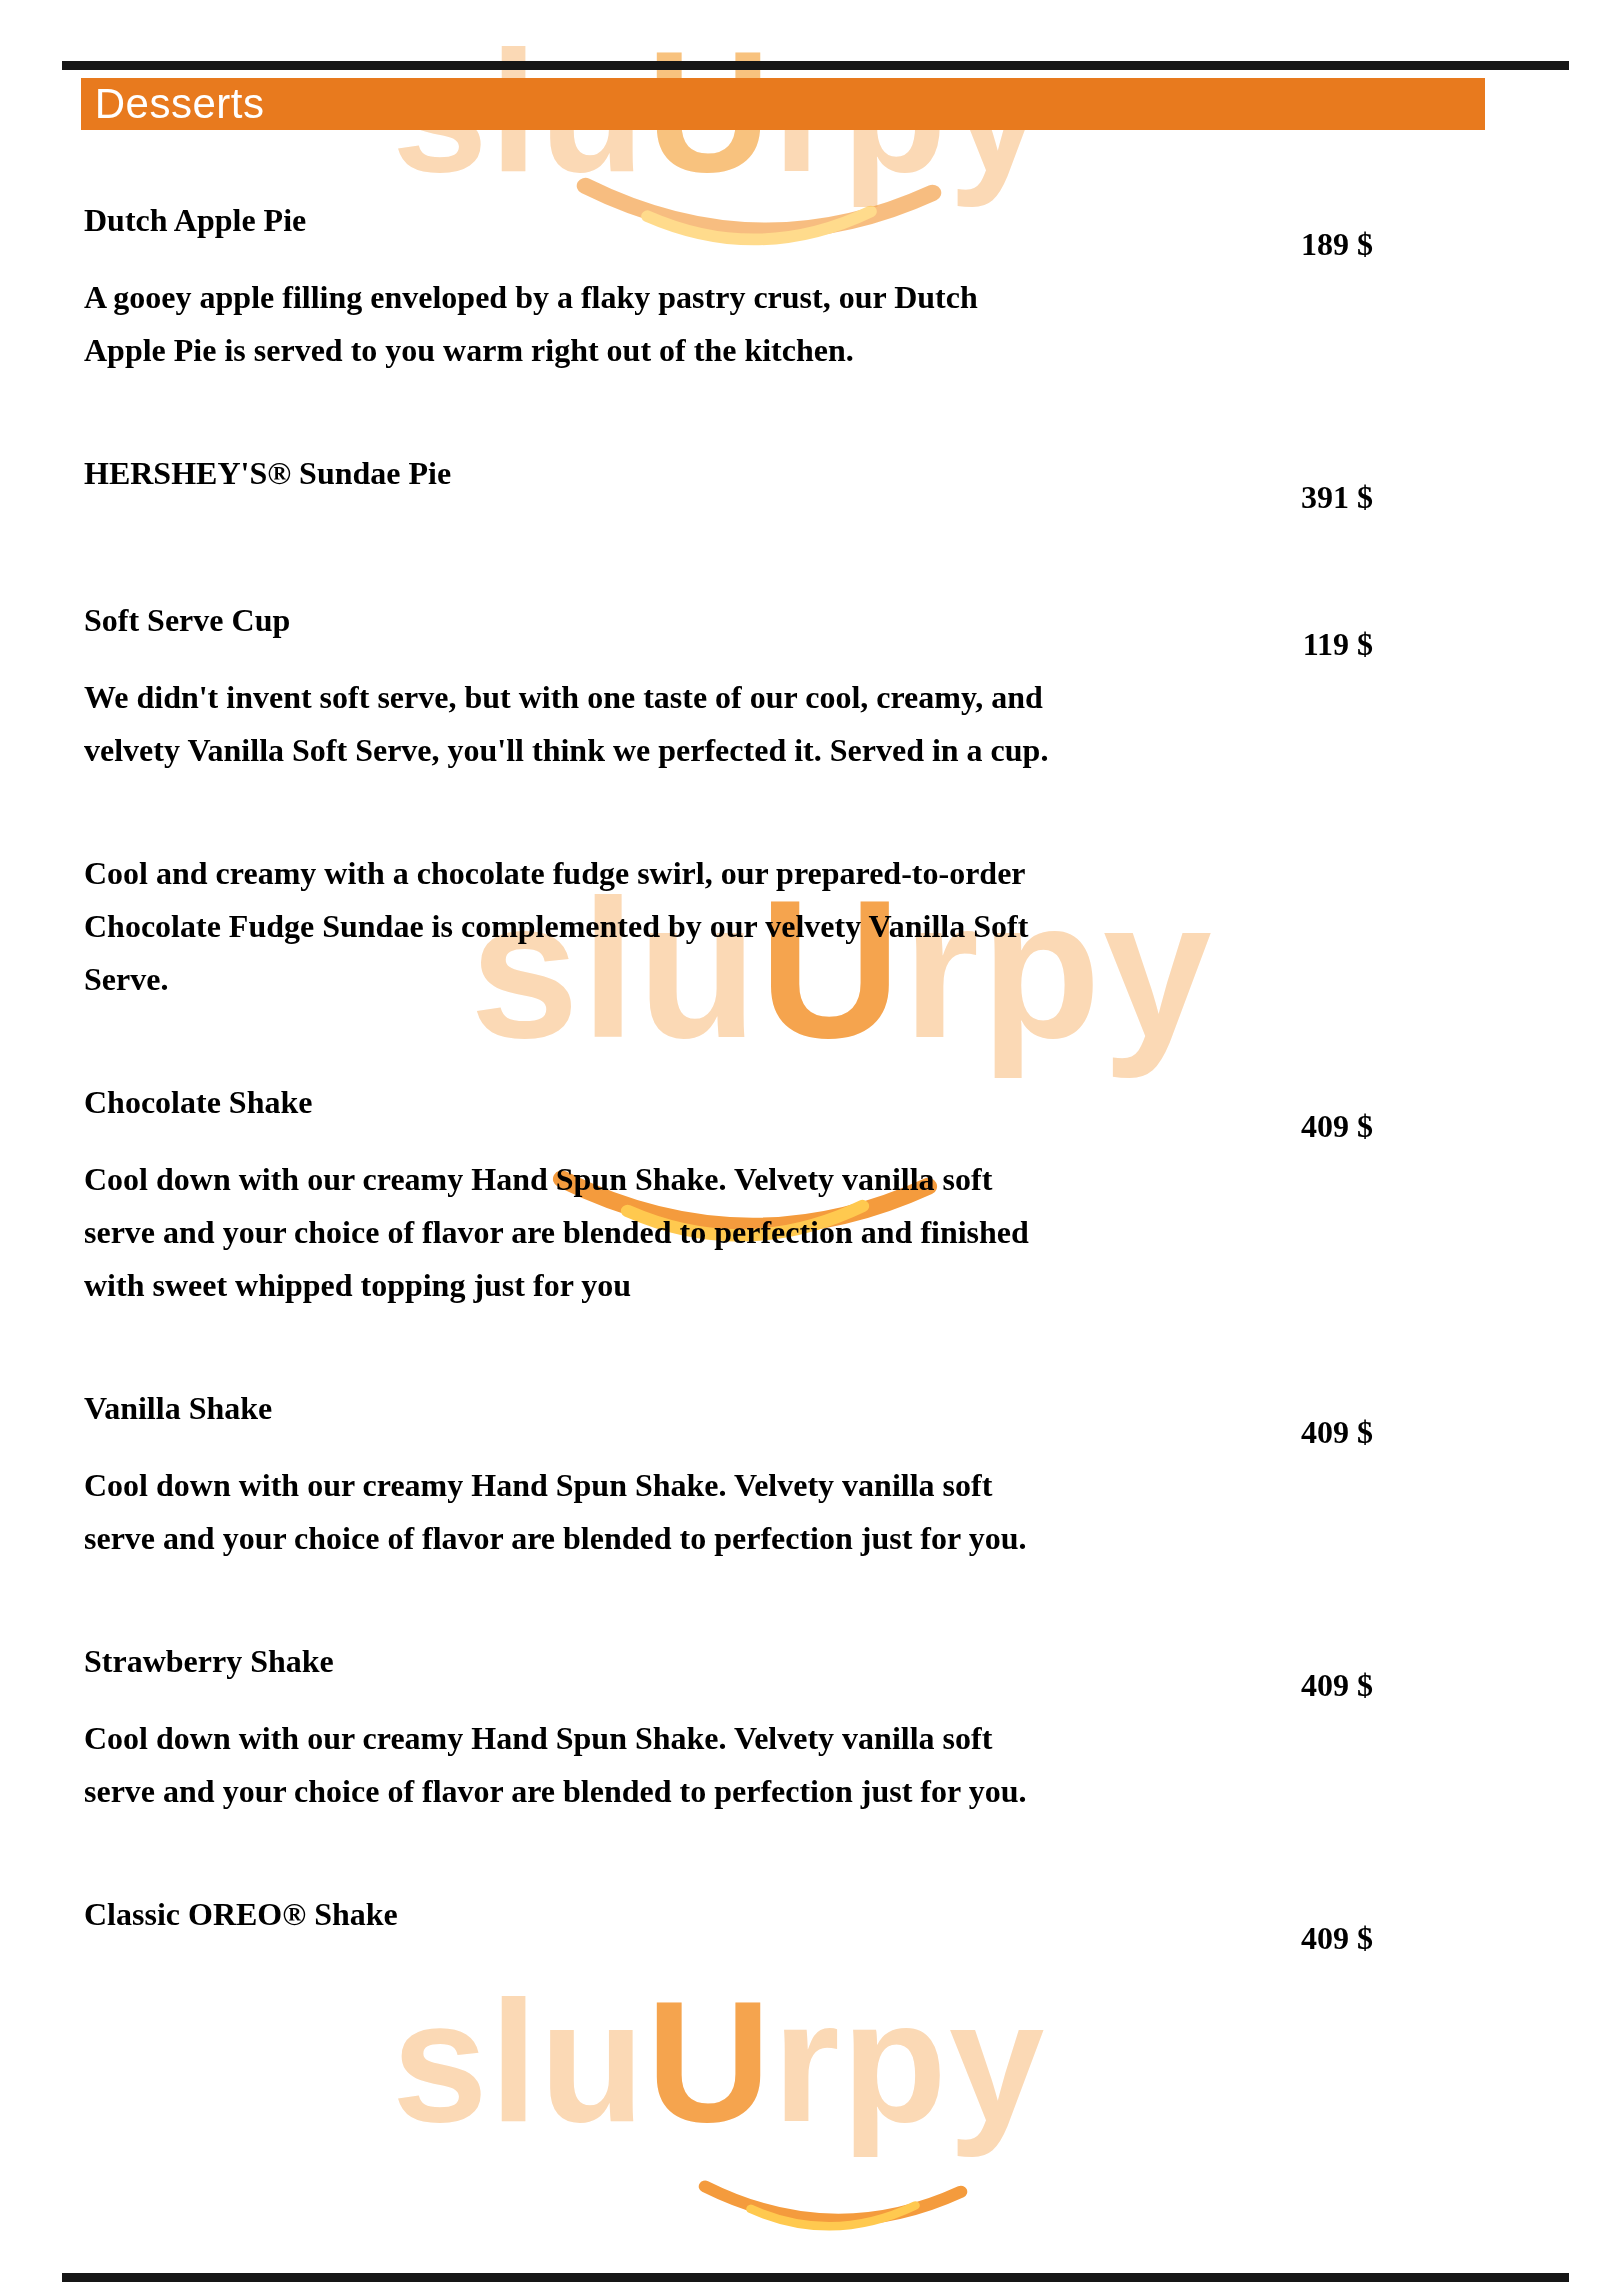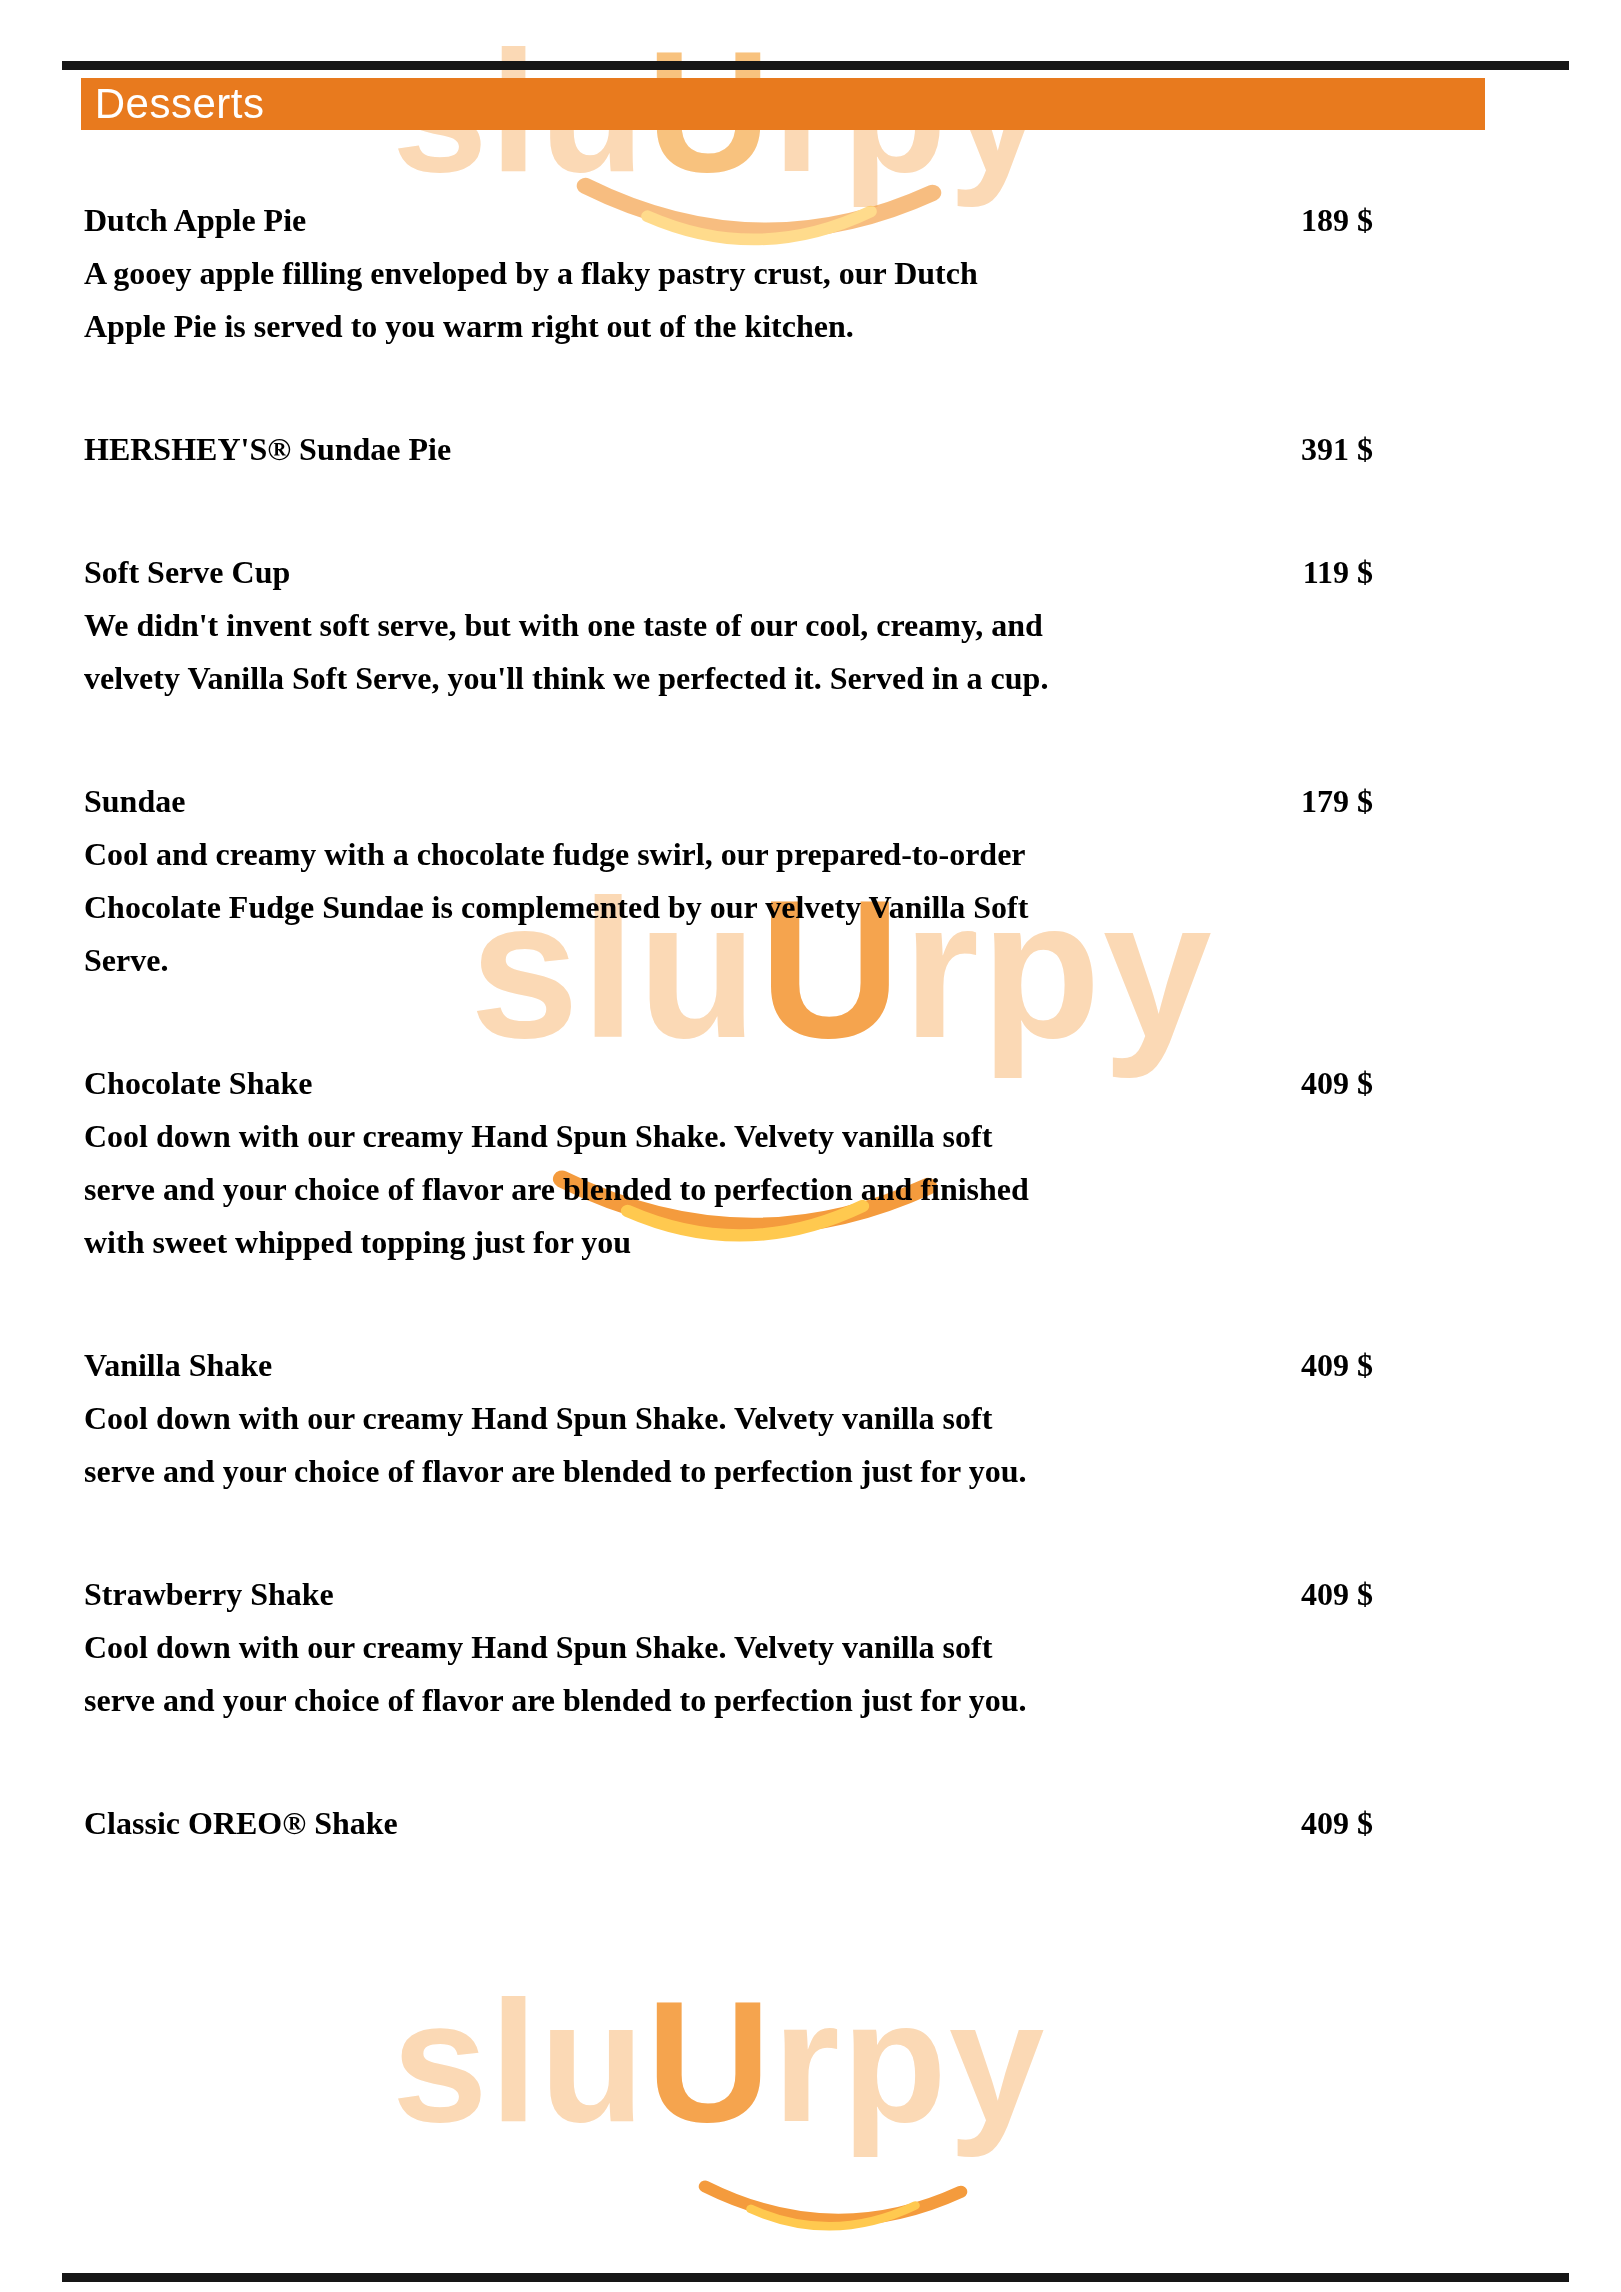--- a/index.html
+++ b/index.html
@@ -64,20 +64,21 @@
     font-size: 32px;
     line-height: 53px;
     color: #000000;
   }
   .item-name { flex: 1 1 auto; }
   .item-price {
     flex: 0 0 auto;
     text-align: right;
     min-width: 118px;
     white-space: nowrap;
+    margin-top: 24px;
   }
   .item-desc {
     font-size: 32px;
     line-height: 53px;
     color: #000000;
     max-width: 965px;
   }
 
   
   .watermark {
@@ -154,24 +155,20 @@
 
   <div class="menu-item">
     <div class="item-header">
       <span class="item-name">Soft Serve Cup</span>
       <span class="item-price">119 $</span>
     </div>
     <p class="item-desc">We didn't invent soft serve, but with one taste of our cool, creamy, and velvety Vanilla Soft Serve, you'll think we perfected it. Served in a cup.</p>
   </div>
 
   <div class="menu-item">
-    <div class="item-header">
-      <span class="item-name">Sundae</span>
-      <span class="item-price">179 $</span>
-    </div>
     <p class="item-desc">Cool and creamy with a chocolate fudge swirl, our prepared-to-order Chocolate Fudge Sundae is complemented by our velvety Vanilla Soft Serve.</p>
   </div>
 
   <div class="menu-item">
     <div class="item-header">
       <span class="item-name">Chocolate Shake</span>
       <span class="item-price">409 $</span>
     </div>
     <p class="item-desc">Cool down with our creamy Hand Spun Shake. Velvety vanilla soft serve and your choice of flavor are blended to perfection and finished with sweet whipped topping just for you</p>
   </div>

